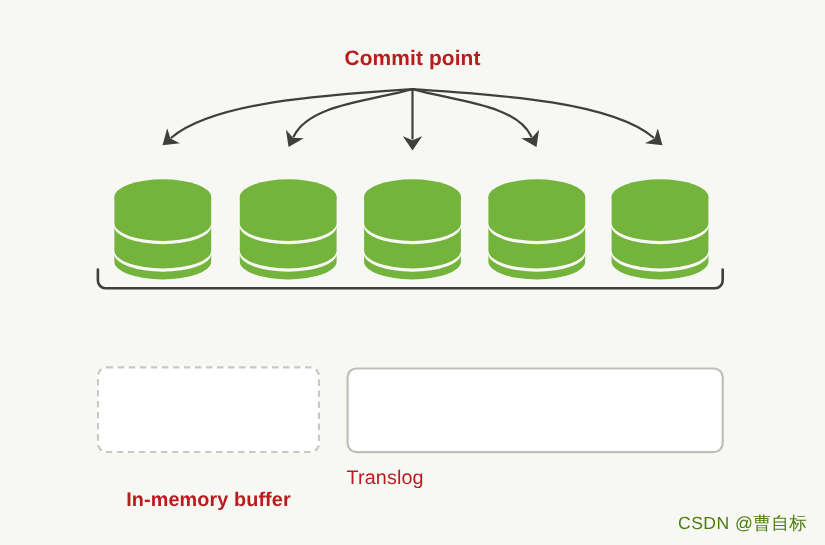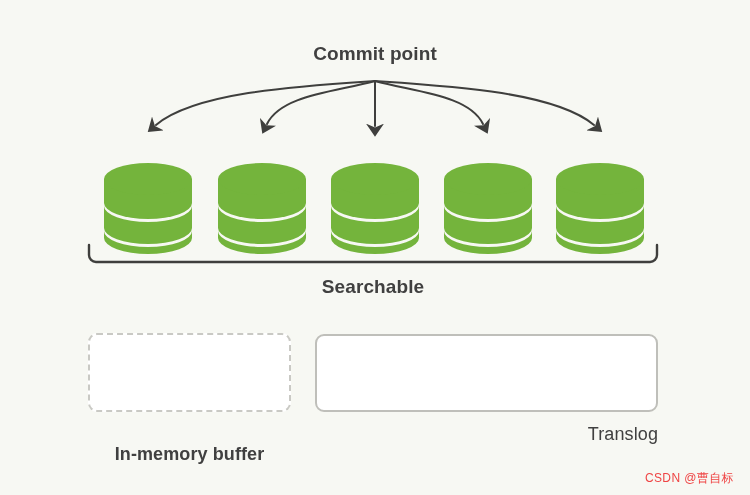--- a/index.html
+++ b/index.html
@@ -21,21 +21,21 @@
   }
   .svg-layer {
     position: absolute;
     top: 0;
     left: 0;
     width: 750px;
     height: 495px;
   }
   .label {
     position: absolute;
-    color: #404040;
+    color: #b91c1c;
     white-space: nowrap;
     letter-spacing: 0.1px;
   }
   #commit-point-label {
     left: 0;
     right: 0;
     top: 43px;
     text-align: center;
     font-size: 19px;
     font-weight: bold;
@@ -54,30 +54,30 @@
     top: 424px;
     text-align: center;
     font-size: 18px;
     font-weight: bold;
     margin-top: 20px;
   }
   #translog-label {
     left: 315px;
     width: 343px;
     top: 424px;
-    text-align: right;
+    text-align: left;
     font-size: 18px;
     font-weight: normal;
   }
   #watermark {
     position: absolute;
     right: 16px;
     bottom: 8px;
-    font-size: 12px;
-    color: #ef4444;
+    font-size: 16px;
+    color: #4d7c0f;
     white-space: nowrap;
     letter-spacing: 0.4px;
   }
   .box {
     position: absolute;
     background: #ffffff;
     box-sizing: border-box;
   }
   #in-memory-buffer-box {
     left: 88px;
@@ -147,21 +147,20 @@
         <path d="M556,206 L556,228 a44,16 0 0 0 88,0 L644,206 a44,16 0 0 1 -88,0 Z"></path>
         <path d="M556,231 L556,238 a44,16 0 0 0 88,0 L644,231 a44,16 0 0 1 -88,0 Z"></path>
       </g>
     </g>
 
     <path d="M89,245 L89,255 a7,7 0 0 0 7,7 L650,262 a7,7 0 0 0 7,-7 L657,245" fill="none" stroke="#3f3f3d" stroke-width="2.4" stroke-linecap="round"></path>
   </svg>
 
   <div class="label" id="commit-point-label">Commit point</div>
 
-  <div class="label" id="searchable-label">Searchable</div>
 
   <div class="box" id="in-memory-buffer-box"></div>
 
   <div class="box" id="translog-box"></div>
 
   <div class="label" id="in-memory-buffer-label">In-memory buffer</div>
 
   <div class="label" id="translog-label">Translog</div>
 
   <div id="watermark">CSDN @曹自标</div>

